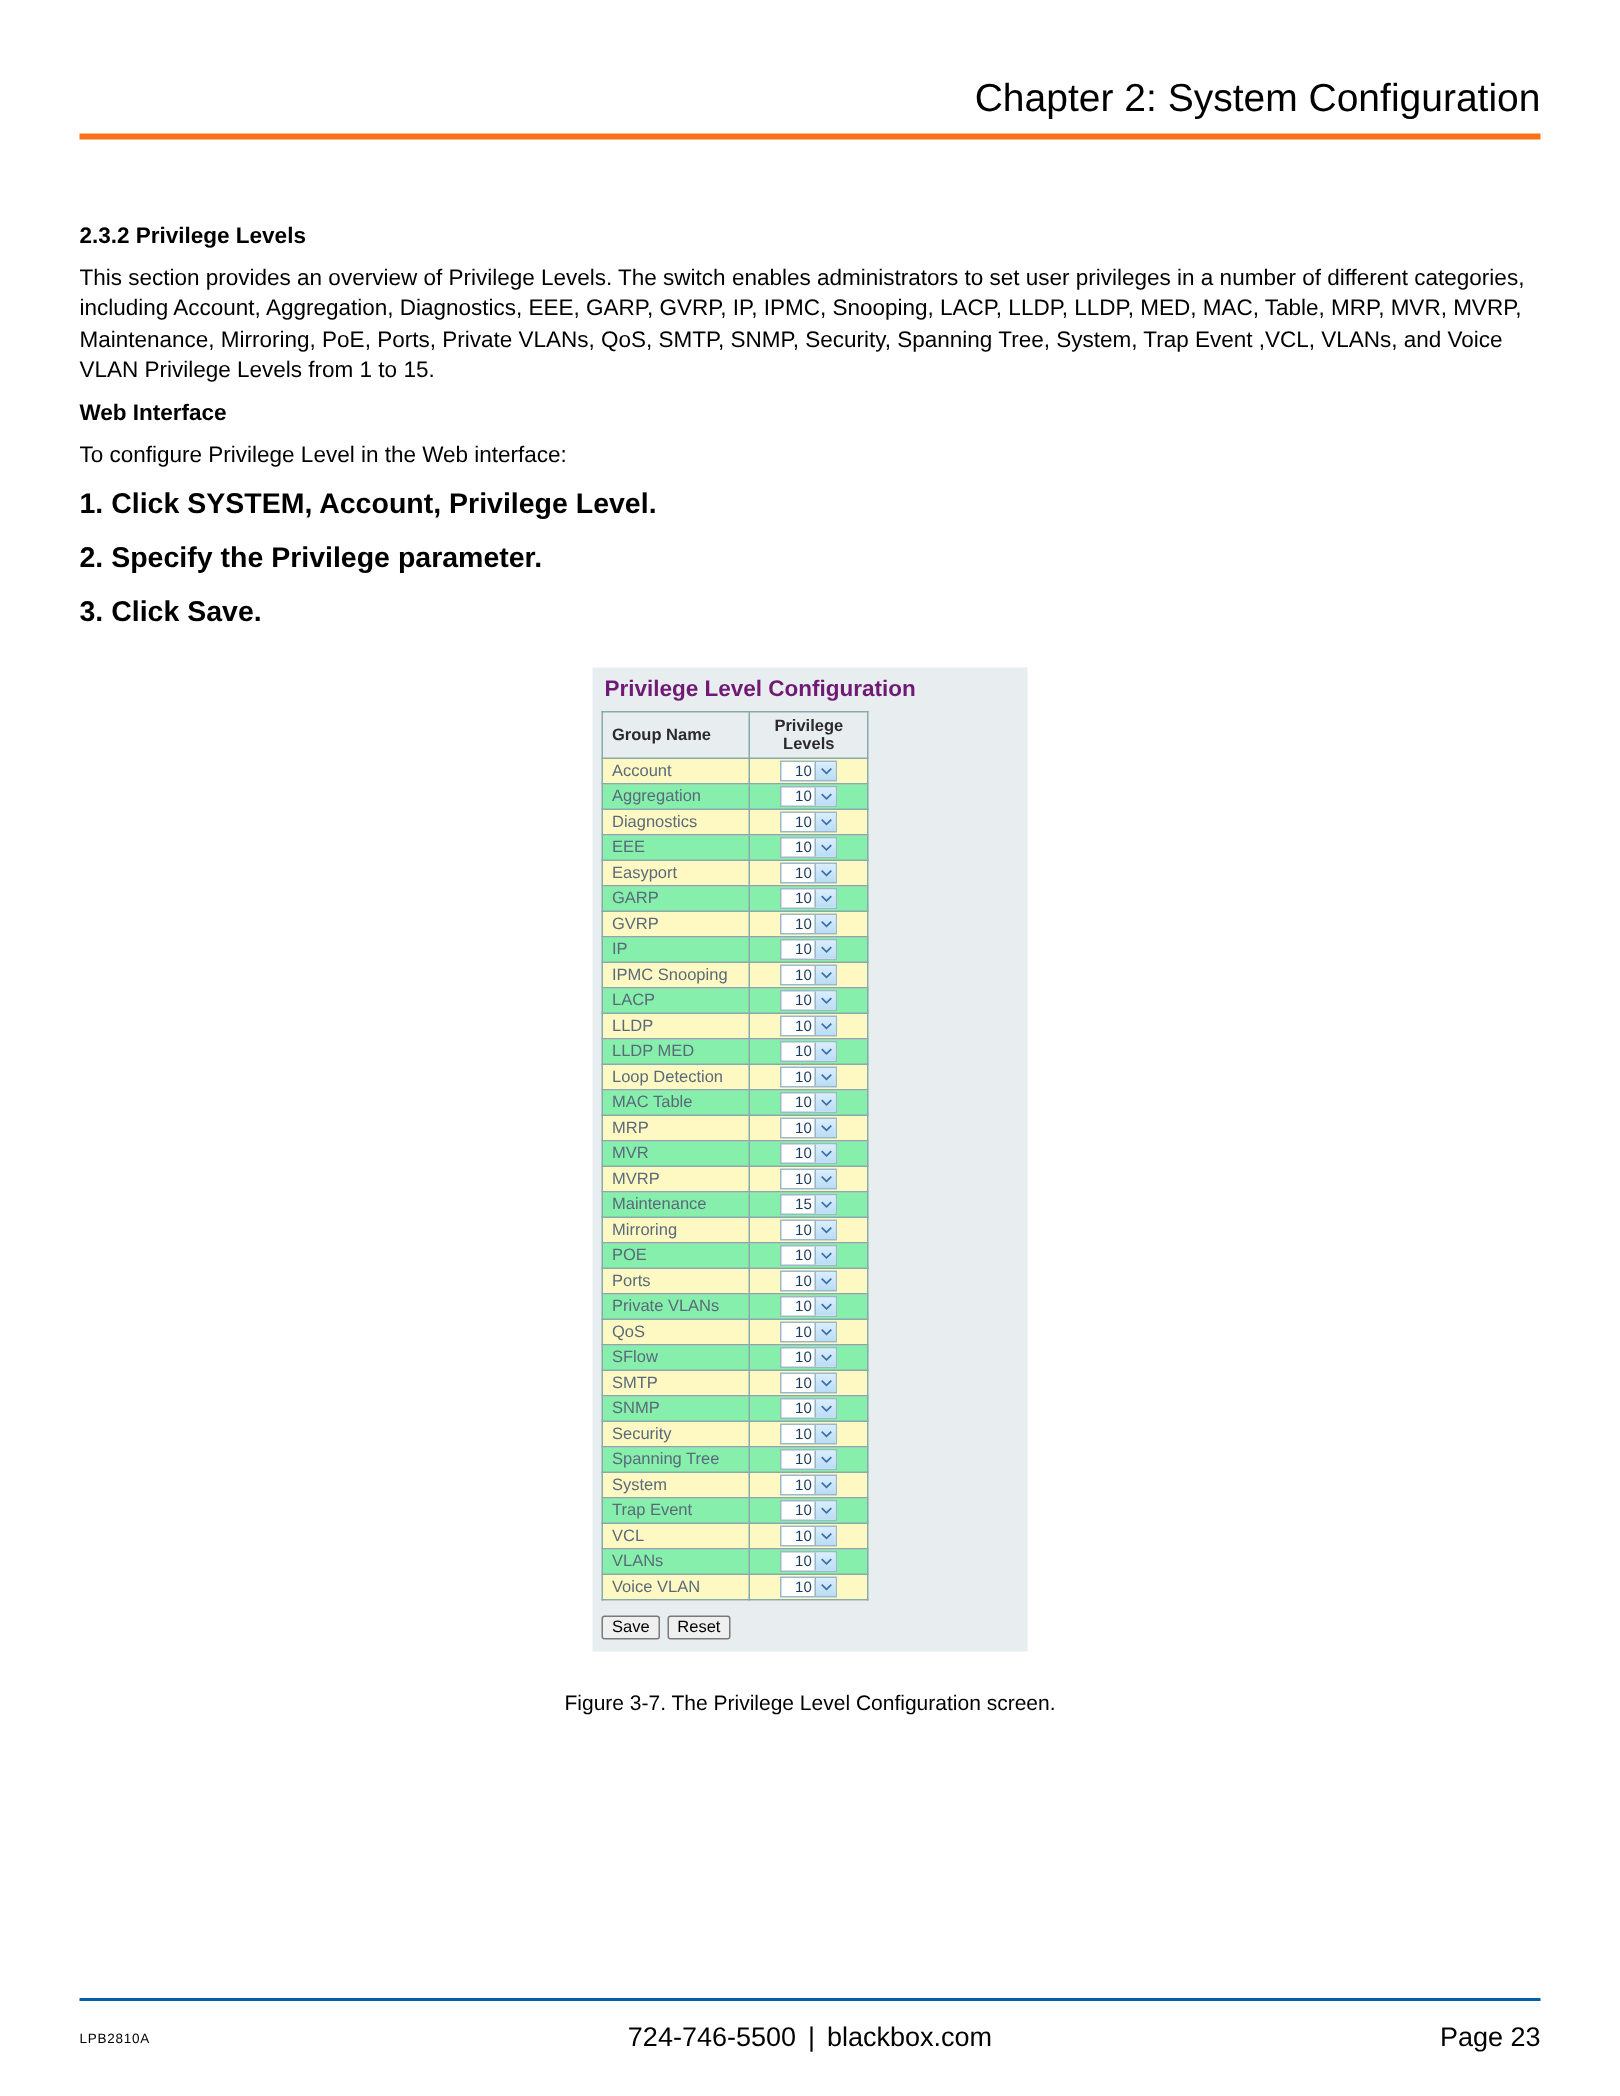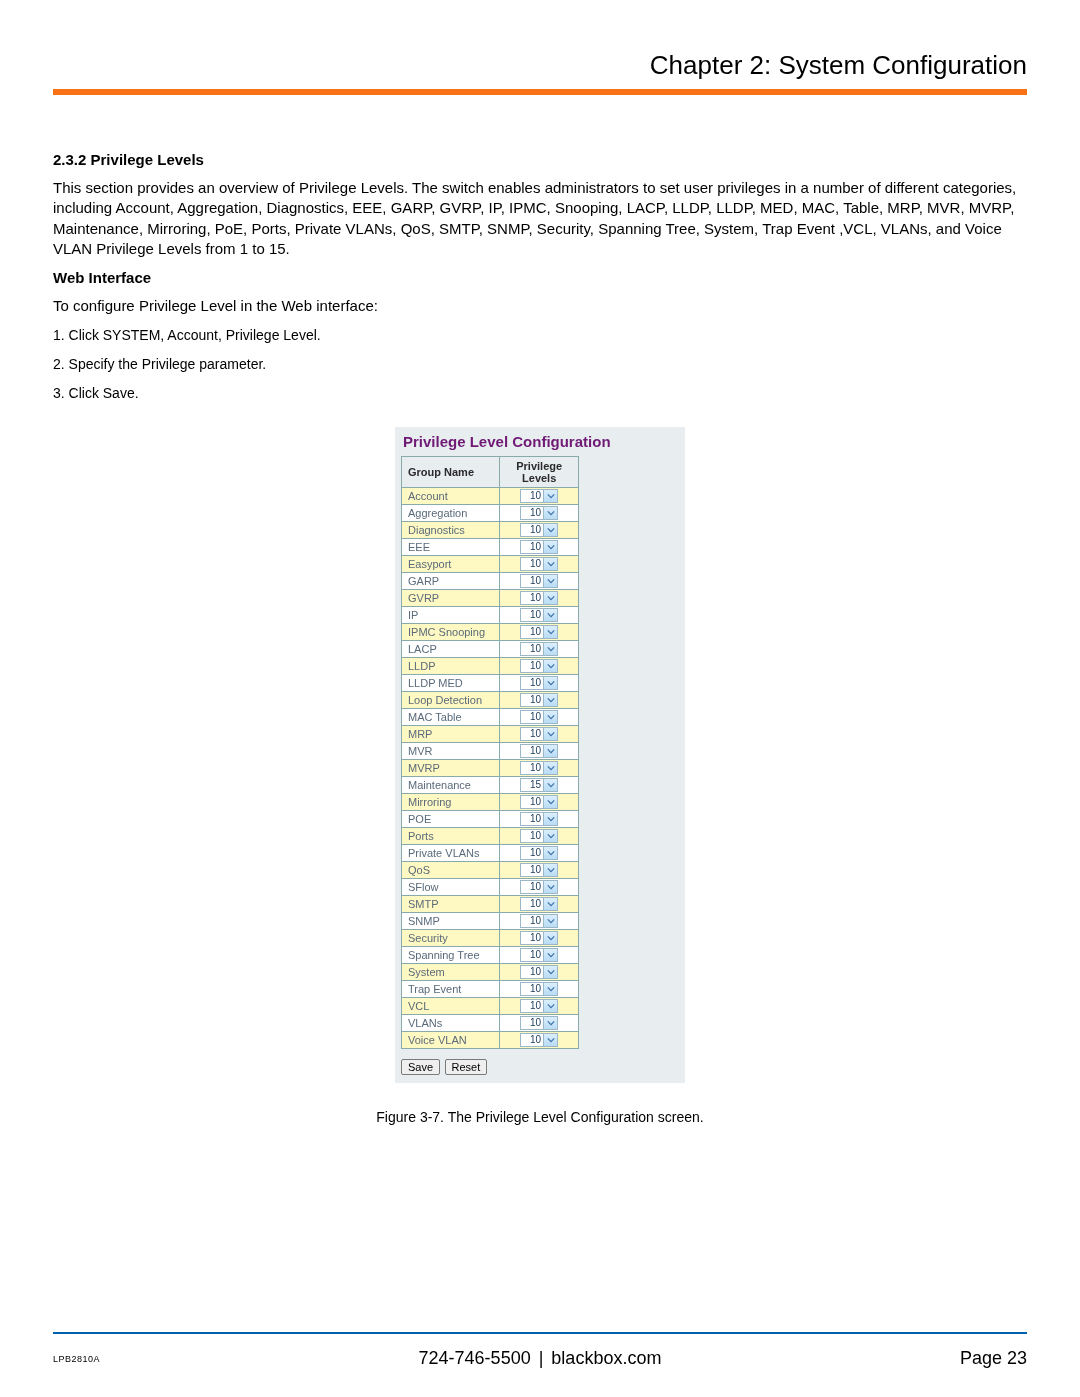--- a/index.html
+++ b/index.html
@@ -1,31 +1,31 @@
 <!DOCTYPE html>
 <html><head>
 <meta charset="utf-8">
 <style>
   * { box-sizing: border-box; margin: 0; padding: 0; }
   html, body { width: 1080px; background: #fff; font-family: "Segoe UI", Arial, sans-serif; color: #000; }
   .page { width: 1080px; padding: 50px 53px 30px 53px; position: relative; min-height: 1397px; }
-  .chapter-title { text-align: right; font-size: 26px; font-weight: 400; color: #000; padding-bottom: 8px; border-bottom: 6px solid #f97316; margin-bottom: 56px; }
+  .chapter-title { text-align: right; font-size: 26px; font-weight: 400; color: #000; padding-bottom: 8px; border-bottom: 4px solid #f97316; margin-bottom: 56px; }
   .section-heading { font-size: 15px; font-weight: 600; margin-bottom: 10px; }
   .body-text { font-size: 15px; font-weight: 400; line-height: 1.35; margin-bottom: 10px; }
   .sub-heading { font-size: 15px; font-weight: 600; margin-top: 8px; margin-bottom: 10px; }
-  .steps p { font-size: 14px; font-weight: 400; line-height: 1.35; margin-bottom: 10px; }
+  .steps p { font-size: 19px; font-weight: 700; line-height: 1.35; margin-bottom: 10px; }
   .screenshot-wrap { margin-top: 24px; display: flex; justify-content: center; }
   .screenshot { width: 290px; background: #e8edf0; padding: 0 0 8px 0; font-family: Arial, sans-serif; }
   .ss-title { font-size: 15px; font-weight: 700; color: #701a75; padding: 6px 8px 6px 8px; }
   .ss-table { border-collapse: collapse; width: 178px; margin-left: 6px; }
   .ss-table th { font-size: 11px; font-weight: 700; color: #2a2a2a; text-align: left; padding: 3px 6px; border: 1px solid #8aa; background: #e8edf0; }
   .ss-table th.c2 { text-align: center; }
   .ss-row td { font-size: 11px; padding: 1px 6px; border: 1px solid #8aa; color: #5a6a7a; }
   .ss-row.odd td { background: #fef9c3; }
-  .ss-row.even td { background: #ffffff; }
+  .ss-row.even td { background: #86efac; }
   .ss-cell-name { width: 118px; }
   .ss-cell-select { width: 96px; text-align: center; }
   .ss-select { display: inline-flex; align-items: center; justify-content: flex-end; width: 38px; height: 14px; background: #fff; border: 1px solid #9cb8c8; font-size: 10px; color: #1a3a5a; padding-right: 0; }
   .ss-select .val { flex: 1; text-align: right; padding-right: 2px; }
   .ss-chevron { width: 14px; height: 12px; background: linear-gradient(#dbeefc, #b9dcf5); border-left: 1px solid #9cb8c8; display: flex; align-items: center; justify-content: center; }
   .ss-chevron svg { width: 8px; height: 6px; }
   .ss-buttons { margin: 8px 0 0 6px; }
   .ss-btn { font-size: 11px; font-family: Arial, sans-serif; padding: 1px 6px; background: #efefef; border: 1px solid #7a7a7a; border-radius: 2px; cursor: pointer; }
   .figure-caption { text-align: center; font-size: 14px; margin-top: 26px; }
   .footer { position: absolute; left: 53px; right: 53px; bottom: 28px; border-top: 2px solid #005fab; padding-top: 14px; display: flex; align-items: center; justify-content: space-between; }

